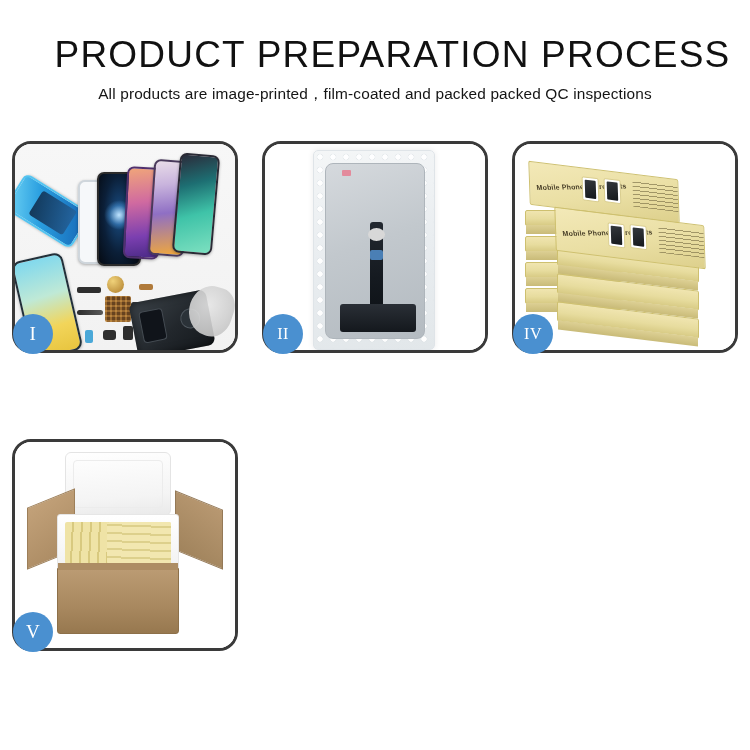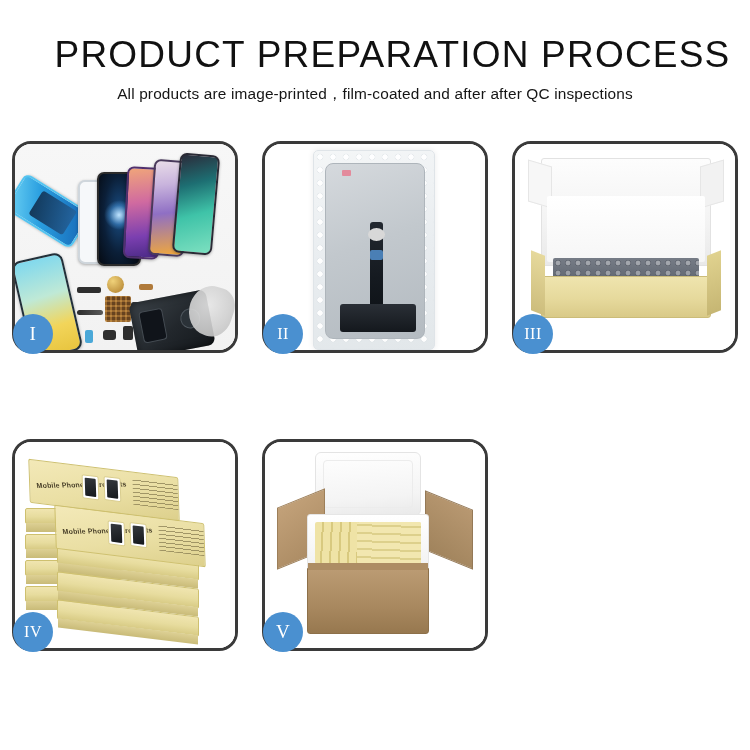--- a/index.html
+++ b/index.html
@@ -402,21 +402,21 @@
   .tab2{ position:absolute; left:42px; top:140px; width:16px; height:16px; background:#ab8b63; border:1px solid #96794f;}
   .cseam{ position:absolute; left:96px; top:56px; width:2px; height:112px; background:#8e7149; opacity:.7;}
 </style>
 </head>
 <body>
 
 <div class="page">
 
   <div class="header">
     <div class="main-title">PRODUCT PREPARATION PROCESS</div>
-    <div class="sub-title">All products are image-printed，film-coated and after after QC inspections</div>
+    <div class="sub-title">All products are image-printed，film-coated and packed packed QC inspections</div>
   </div>
 
   <div class="grid">
 
     <div class="panel">
       <div class="panel-inner p1">
         <div class="phone-fan">
           <div class="ph ph-blue-tilt"></div>
           <div class="ph ph-glass"></div>
           <div class="ph ph-dark"></div>
@@ -448,29 +448,20 @@
             <div class="flex-cable"></div>
             <div class="conn-tan" style="left:14px; bottom:10px;"></div>
             <div class="conn-tan" style="right:14px; bottom:10px;"></div>
             <div class="bot-strip"></div>
           </div>
         </div>
       </div>
       <div class="badge wide">II</div>
     </div>
 
-    <div class="panel">
-      <div class="panel-inner p3">
-        <div class="lid-back"></div>
-        <div class="foam-white"></div>
-        <div class="bubble-dark"></div>
-        <div class="box-base"></div>
-      </div>
-      <div class="badge wide">III</div>
-    </div>
 
     <div class="panel">
       <div class="panel-inner p4">
         <div class="stack">
 
           <div class="sbox" style="left:2px;  top:52px;  width:96px; height:16px;">
               <i class="side"></i>
             </div>
           <div class="sbox" style="left:2px;  top:78px;  width:96px; height:16px;">
               <i class="side"></i>

